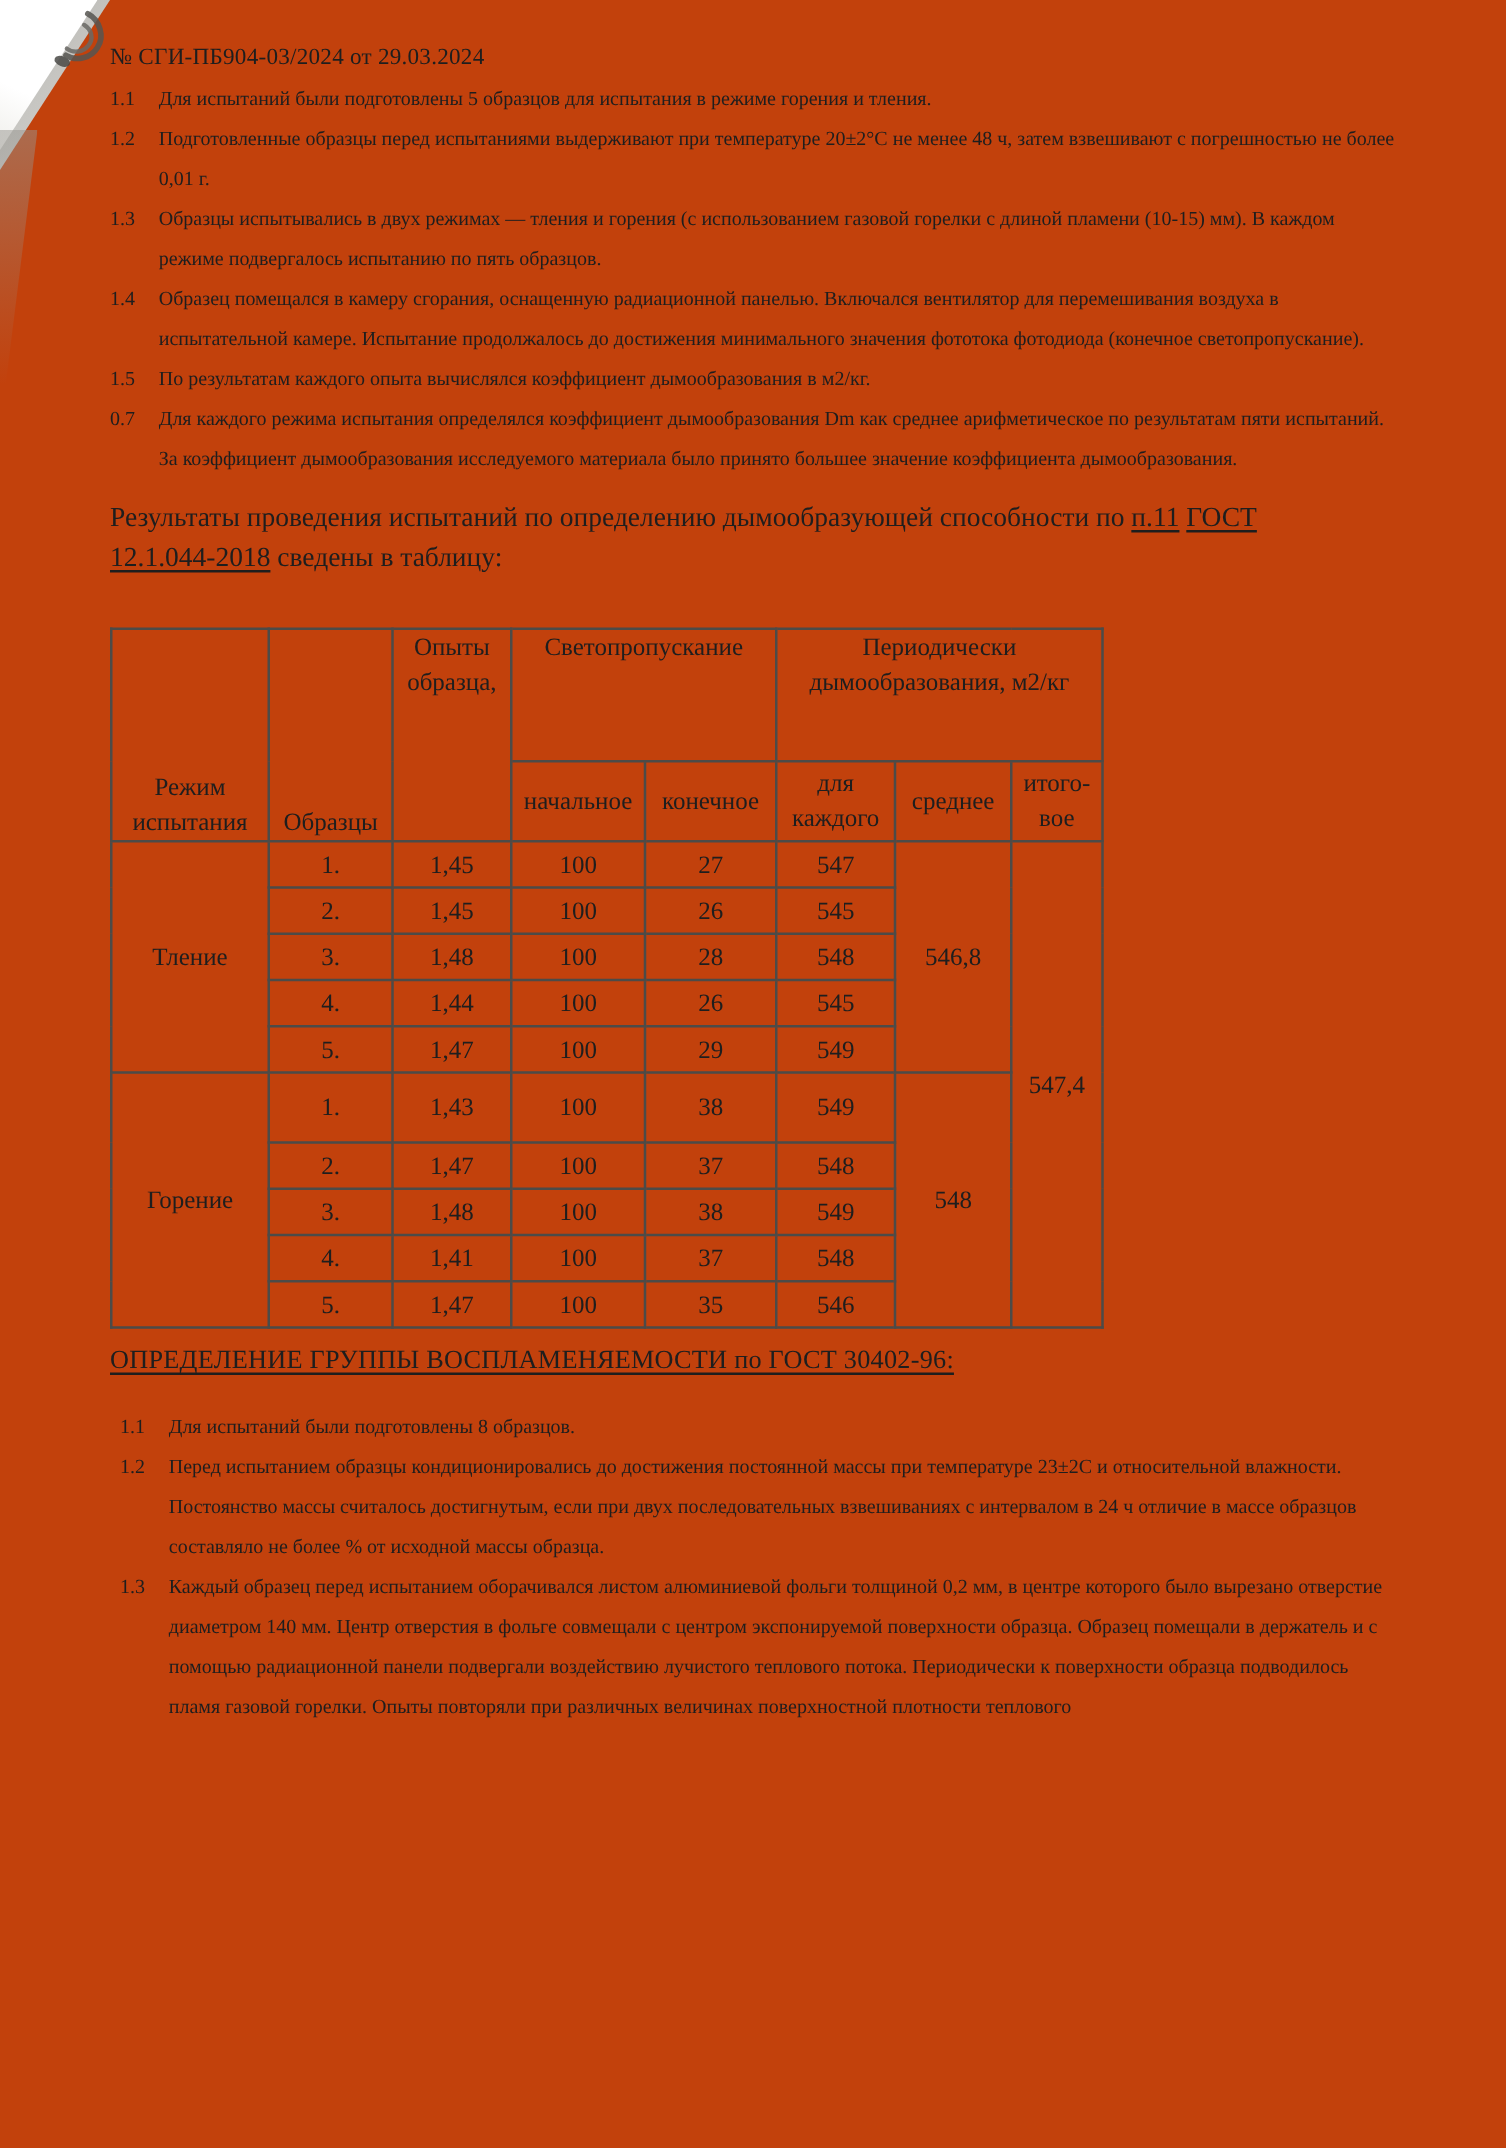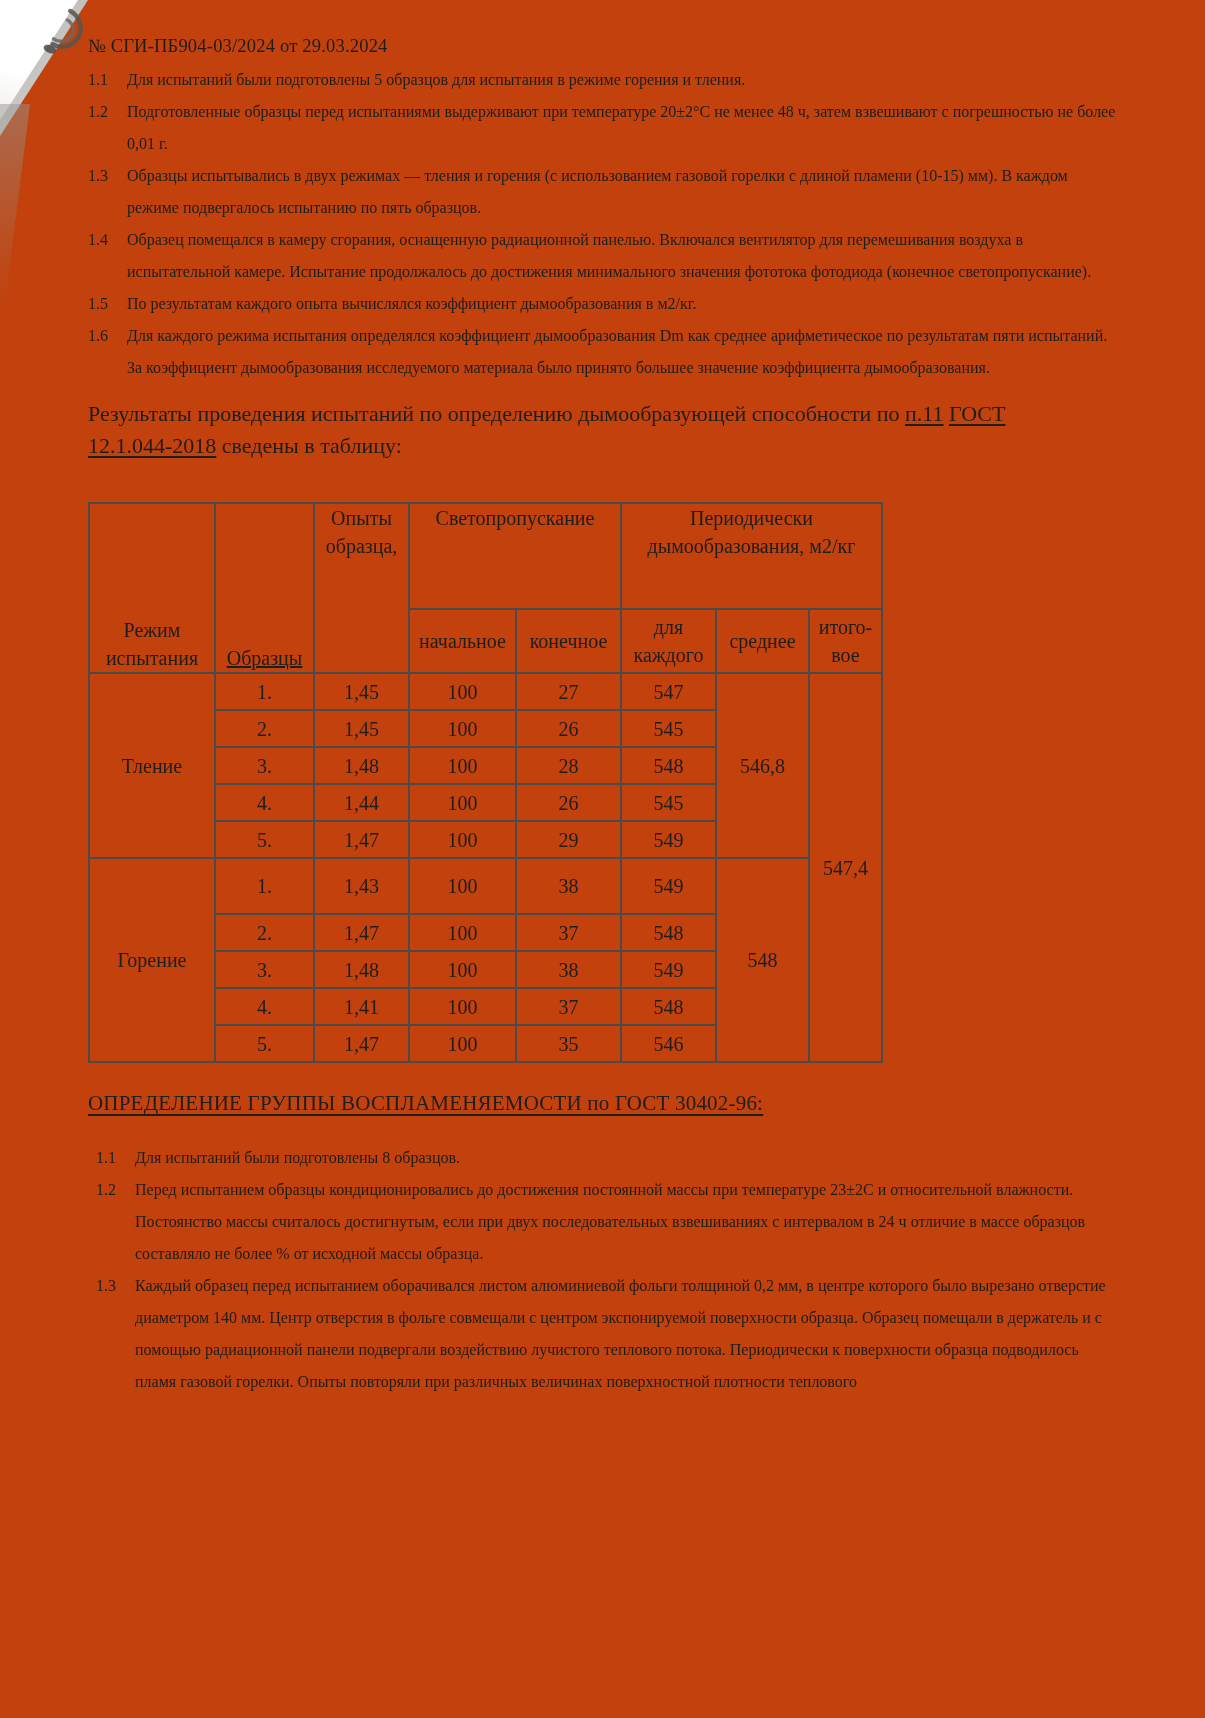--- a/index.html
+++ b/index.html
@@ -56,29 +56,29 @@
   table.results th, table.results td {
     border:2px solid #4c4b48;
     font-weight:400;
     text-align:center;
     padding:0 4px;
     line-height:28px;
   }
   tr.h1 { height:106px; }
   tr.h2 { height:64px; }
   .th-mode   { vertical-align:bottom; padding-bottom:24px; }
-  .th-samples{ vertical-align:bottom; padding-bottom:6px;text-decoration:underline; }
+  .th-samples{ vertical-align:bottom; padding-bottom:6px; }
   .th-mass   { vertical-align:top; padding-top:6px; }
   .th-trans  { vertical-align:top; padding-top:8px; }
   .th-coef   { vertical-align:top; padding-top:8px; }
   tr.r  { height:37px; }
   tr.r-tall { height:56px; }
   td.mode { vertical-align:middle;margin-top:15px; }
 
-  .sec2-title { margin-top:28px; }
+  .sec2-title { margin-top:12px; }
   .sec2 .list { margin-top:26px; }
 </style>
 </head>
 <body>
 
 <div class="page">
 
   <div class="curl">
     <div class="shade-edge"></div>
     <div class="flap"></div>
@@ -110,21 +110,21 @@
       </div>
       <div class="li">
         <span class="num">1.4</span>
         <span class="txt">Образец помещался в камеру сгорания, оснащенную радиационной панелью. Включался вентилятор для перемешивания воздуха в испытательной камере. Испытание продолжалось до достижения минимального значения фототока фотодиода (конечное светопропускание).</span>
       </div>
       <div class="li">
         <span class="num">1.5</span>
         <span class="txt">По результатам каждого опыта вычислялся коэффициент дымообразования в м2/кг.</span>
       </div>
       <div class="li">
-        <span class="num">1.6</span>
+        <span class="num">0.7</span>
         <span class="txt">Для каждого режима испытания определялся коэффициент дымообразования Dm как среднее арифметическое по результатам пяти испытаний. За коэффициент дымообразования исследуемого материала было принято большее значение коэффициента дымообразования.</span>
       </div>
     </div>
 
     <p class="results-intro"><span>Результаты проведения испытаний по определению дымообразующей способности по </span><span class="u">п.11</span><span> </span><span class="u">ГОСТ 12.1.044-2018</span><span> сведены в таблицу:</span></p>
 
     <table class="results">
       <colgroup>
         <col style="width:126px">
           <col style="width:99px">

